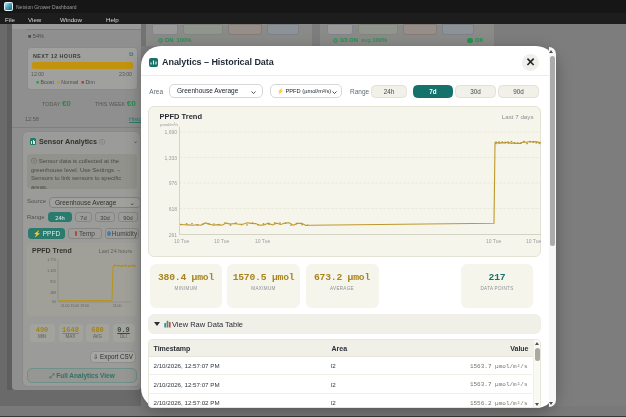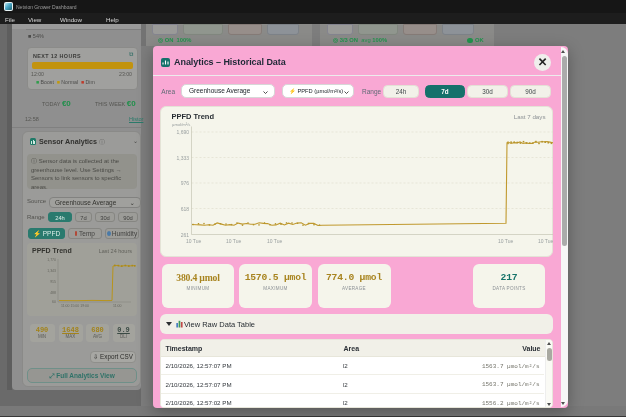--- a/index.html
+++ b/index.html
@@ -29,21 +29,21 @@
 .dbtn { background:#9c9c98; border:0.5px solid #868682; border-radius:3px; color:#424240; font-size:5.8px; text-align:center; }
 .tealbtn { background:#2a7a6e !important; color:#dceee9 !important; border-color:#2a7a6e !important; }
 #minichart { left:27px; top:243px; width:110px; height:73px; background:#a0a099; border-radius:4px; }
 .ministat { background:#a3a39d; border-radius:3px; text-align:center; }
 .ministat .v { font-family:"Liberation Mono", monospace; font-weight:bold; font-size:7px; color:#a3831a; }
 .ministat .l { font-size:4.5px; color:#5c5c57; }
 
 .topcard { top:24px; height:22px; background:#8a8a88; }
 .greent { color:#21944d; font-size:5.8px; font-weight:bold; }
 
-#modal { left:141px; top:46px; width:415px; height:362px; background:#f9a8d4; border-radius:4px; box-shadow:0 4px 16px rgba(0,0,0,0.30);margin-left:12px; }
+#modal { left:141px; top:46px; width:415px; height:362px; background:#ffffff; border-radius:20px; box-shadow:0 4px 16px rgba(0,0,0,0.30); }
 #mhead { left:0; top:0; width:415px; height:30px; border-bottom:1px solid #ececec; }
 #micon { left:8px; top:12px; width:9px; height:9px; background:#15716b; border-radius:2px; }
 #mtitle { left:21px; top:11px; font-size:9px; font-weight:bold; color:#1e2836; letter-spacing:-0.05px; }
 #mclose { left:381px; top:8px; width:17px; height:17px; border-radius:50%; background:#efefec; text-align:center; line-height:17px; font-size:11.5px; color:#242424; font-weight:bold; }
 .lbl { font-size:6.5px; color:#5f6b74; }
 .sel { background:#fff; border:0.8px solid #d7d7d7; border-radius:5px; font-size:6.5px; color:#20262c; }
 .chev { position:absolute; width:5px; height:5px; }
 .rbtn { position:absolute; top:39px; height:12.5px; background:#f2f1e9; border:0.6px solid #e3e1d5; border-radius:4.5px; font-size:6.3px; color:#3f4649; text-align:center; line-height:11.5px; }
 .rsel { background:#15716b; border-color:#15716b; color:#fff; font-weight:bold; }
 #chartpanel { left:7px; top:59.5px; width:392.5px; height:151px; background:#f5f5eb; border:0.7px solid #e4e3d6; border-radius:6px; }
@@ -284,29 +284,29 @@
           <rect x="524.4" y="139.9" width="1.6" height="1.6"></rect>
           <rect x="527.5" y="140.4" width="1.6" height="1.6"></rect>
           <rect x="530.6" y="141.0" width="1.6" height="1.6"></rect>
           <rect x="533.7" y="139.9" width="1.6" height="1.6"></rect>
         </g>
     </svg>
   </div>
 
   <div class="abs" id="statrow">
     <div class="scard" style="left:9px;">
-      <div class="v" style="margin-top:8px;font-family:Liberation Serif, serif;">380.4 µmol</div>
+      <div class="v" style="margin-top:8px;">380.4 µmol</div>
       <div class="l" style="margin-top:3px;">MINIMUM</div>
     </div>
     <div class="scard" style="left:86px;width:73px;">
       <div class="v" style="margin-top:8px;">1570.5 µmol</div>
       <div class="l" style="margin-top:3px;">MAXIMUM</div>
     </div>
     <div class="scard" style="left:164.5px;width:73px;">
-      <div class="v" style="margin-top:8px;">774.0 µmol</div>
+      <div class="v" style="margin-top:8px;">673.2 µmol</div>
       <div class="l" style="margin-top:3px;">AVERAGE</div>
     </div>
     <div class="scard" style="left:320px;">
       <div class="v t" style="margin-top:8px;">217</div>
       <div class="l" style="margin-top:3px;">DATA POINTS</div>
     </div>
   </div>
 
   <div class="abs" id="rawbar">
     <div class="abs" style="left:6px;top:8px;width:0;height:0;border-left:3.2px solid transparent;border-right:3.2px solid transparent;border-top:4.5px solid #2a2d30;"></div>

